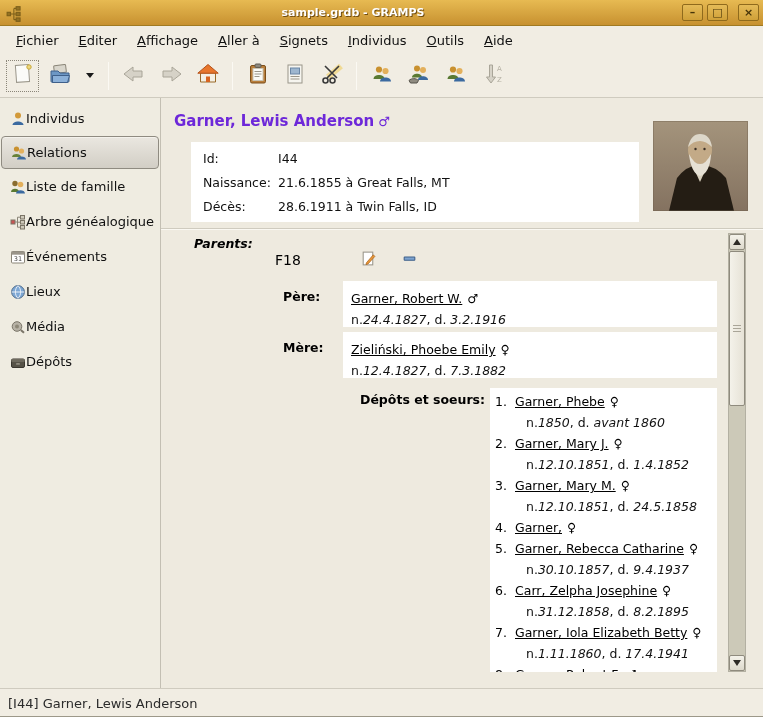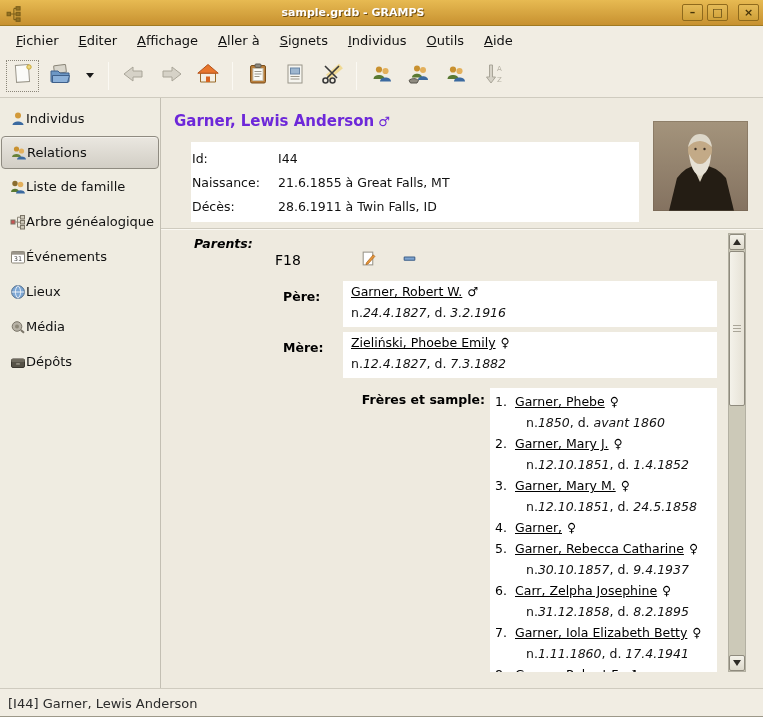--- a/index.html
+++ b/index.html
@@ -42,38 +42,38 @@
   .sb-item .si svg { width:16px; height:16px; }
   .sb-item.selected { background:linear-gradient(#eae7e0,#d2cec5); border:1px solid #8f8b81; border-radius:4px;
                       margin:0 1px; padding-left:9px; height:33px; box-shadow:inset 0 1px 0 #f4f2ec; }
 
   .content { position:relative; flex:1; background:#eeeadf; }
   .person-header { position:absolute; left:13px; top:14px; font-size:15px; font-weight:bold; color:#6d28d9; }
   .person-header .gender { font-weight:normal; font-size:13px; margin-left:4px; }
 
   .info-box { position:absolute; left:30px; top:44px; width:448px; height:80px; background:#fff; padding:4px 0; }
   .info-row { height:24px; display:flex; align-items:center; font-size:12.5px; color:#111; }
-  .info-row .lbl { width:87px; padding-left:1px; }
+  .info-row .lbl { width:87px; padding-left:12px; }
 
   .photo { position:absolute; top:23px; right:15px; width:95px; height:90px; }
 
   .hsep { position:absolute; top:130px; left:0; right:0; height:2px;
           border-top:1px solid #cfcbbf; border-bottom:1px solid #faf8f2; }
 
   .scrollpane { position:absolute; top:135px; left:0; width:600px; height:439px; overflow:hidden; }
 
   .parents-label { position:absolute; left:33px; top:3px; font-size:12.5px; font-weight:bold; font-style:italic; }
   .family-id { position:absolute; left:114px; top:19px; font-size:14px; }
   .mini-btn { position:absolute; width:22px; height:22px; display:flex; align-items:center; justify-content:center; }
   .mini-btn svg { width:17px; height:17px; }
   .btn-edit { left:196px; top:14px; }
   .btn-remove { left:237px; top:14px; }
 
   .rel-label { position:absolute; font-size:12.5px; font-weight:bold; }
-  .rel-box { position:absolute; left:182px; width:374px; height:46px; background:#fff; padding:0 8px; font-size:12.5px; }
+  .rel-box { position:absolute; left:182px; width:374px; height:46px; background:#fff; padding:7px 8px; font-size:12.5px; }
   .rel-box .name-line { height:21px; display:flex; align-items:center; }
   .dates { height:21px; display:flex; align-items:center; font-size:12.5px; color:#111; white-space:pre; }
   .dates i { font-style:italic; }
   a.plink { color:#000; text-decoration:underline; cursor:pointer; }
   .gender-sym { margin-left:5px; text-decoration:none; font-size:12.5px; }
 
   .siblings-label { position:absolute; left:170px; top:159px; width:154px; text-align:right;
                     font-size:12.5px; font-weight:bold; }
   .sib-box { position:absolute; left:329px; top:155px; width:227px; height:320px; background:#fff; padding:3px 0 0 5px; font-size:12.5px; }
   .sib-name { height:21px; display:flex; align-items:center; }
@@ -369,21 +369,21 @@
 
         <span class="rel-label" style="left:122px; top:107px;">Mère:</span>
         <div class="rel-box" style="top:99px;">
           <div class="name-line">
             <a class="plink">Zieliński, Phoebe Emily</a>
             <span class="gender-sym">♀</span>
           </div>
           <div class="dates"><span>n.</span><i>12.4.1827</i><span>, d. </span><i>7.3.1882</i></div>
         </div>
 
-        <span class="siblings-label">Frères et sample:</span>
+        <span class="siblings-label">Dépôts et soeurs:</span>
         <div class="sib-box">
             <div class="sib-name">
               <span class="sib-num">1.</span>
               <a class="plink">Garner, Phebe</a>
               <span class="gender-sym">♀</span>
             </div>
             <div class="dates"><span>n.</span><i>1850</i><span>, d. </span><i>avant 1860</i></div>
             <div class="sib-name">
               <span class="sib-num">2.</span>
               <a class="plink">Garner, Mary J.</a>

